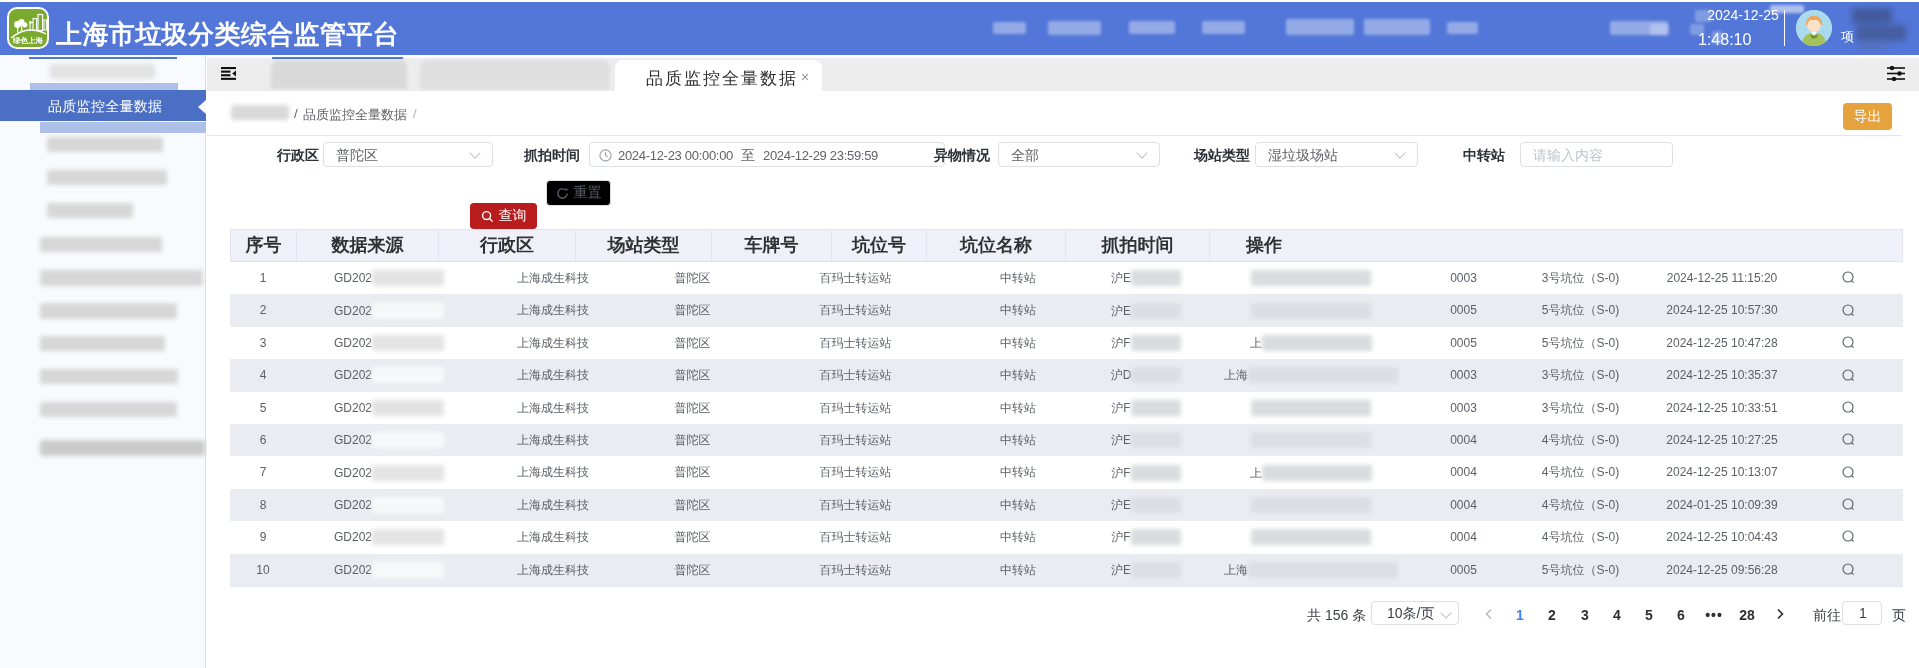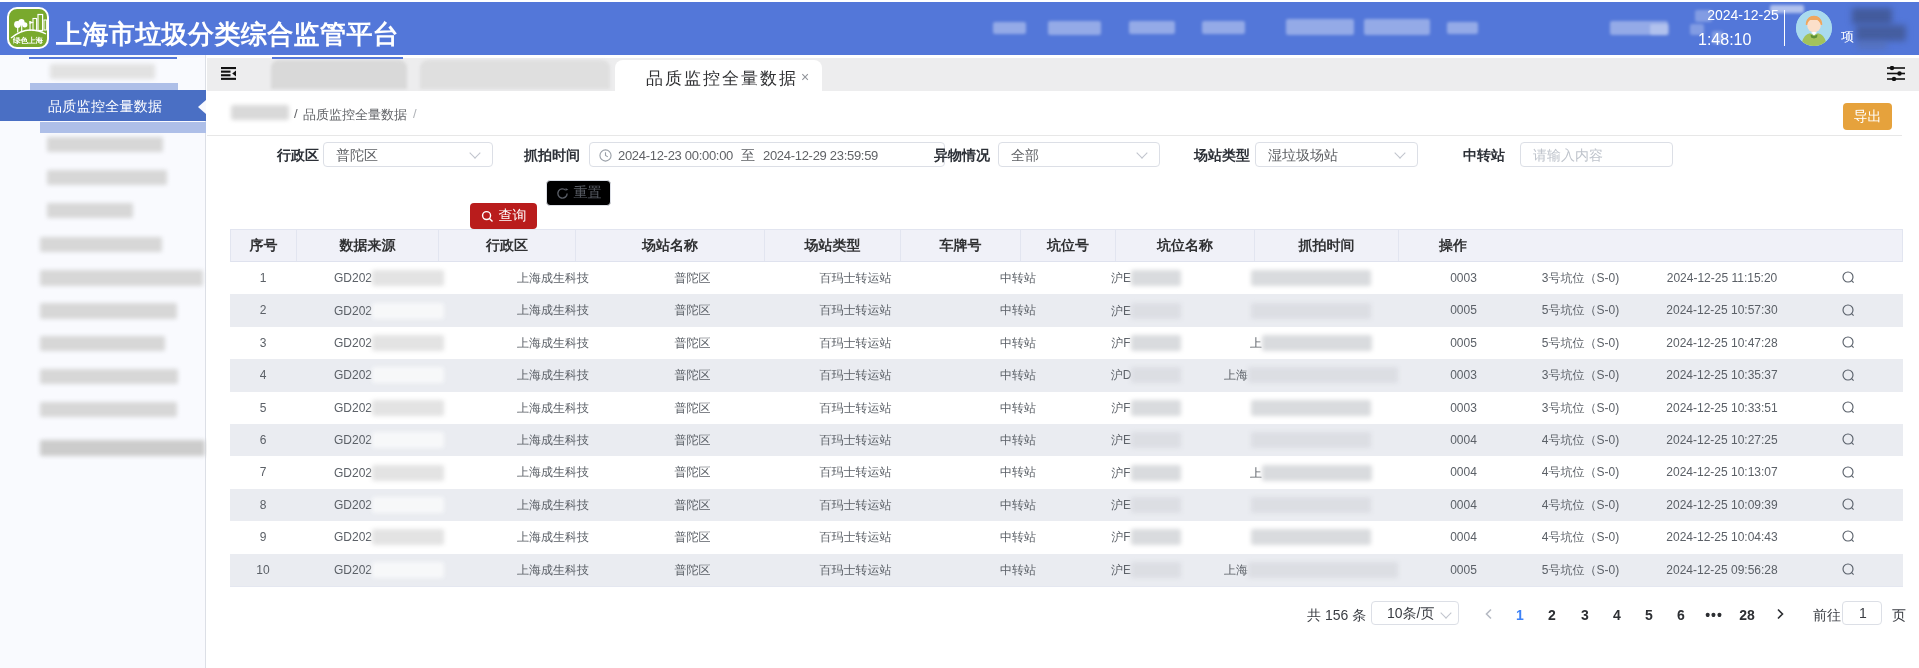--- a/index.html
+++ b/index.html
@@ -51,21 +51,21 @@
 .fbox .txt { position:absolute; left:12px; top:4px; font-size:14px; color:#606266; white-space:nowrap; }
 .fbox .ph { color:#bfc4cc; }
 .chev { position:absolute; width:9px; height:9px; }
 .chev:before { content:""; position:absolute; left:0; top:0; width:7px; height:7px; border-right:1.5px solid #c0c4cc; border-bottom:1.5px solid #c0c4cc; transform:rotate(45deg); }
 .btn-q { left:470px; top:180px; width:67px; height:26px; background:#b91c1c; border-radius:4px; color:#fff; font-size:14px; display:flex; align-items:center; justify-content:center;margin-top:23px; }
 .btn-r { left:546px; top:180px; width:65px; height:26px; background:#000000; border:1px solid #dcdfe6; border-radius:4px; color:#5a5e66; font-size:14px; display:flex; align-items:center; justify-content:center; }
 
 
 #table { left:230px; top:229px; width:1673px; }
 .thead { display:flex; background:#f0f1f8; border:1px solid #e2e5f0; border-bottom:1px solid #dfe2ee; height:33px; }
-.th { font-size:14px; font-weight:700; color:#303133; text-align:center; line-height:31px; border-right:1px solid #e2e5f0; white-space:nowrap; overflow:hidden; }
+.th { font-size:18px; font-weight:700; color:#303133; text-align:center; line-height:31px; border-right:1px solid #e2e5f0; white-space:nowrap; overflow:hidden; }
 .th:last-child { border-right:none; }
 .trow { display:flex; height:32.4px; position:relative; }
 .trow.odd { background:#fff; }
 .trow.even { background:#eaecf1; }
 .td { font-size:12px; color:#5b6067; text-align:center; line-height:32px; white-space:nowrap; overflow:visible; position:relative; }
 .tbot { height:1px; background:#e4e7f0; }
 .cellflex { display:inline-flex; align-items:center; height:32.4px; vertical-align:top; }
 .cb { display:inline-block; height:16px; border-radius:2px; filter:blur(2px); }
 .blg { background:#e3e3e3; }
 .blw { background:#f7f8f9; }
@@ -222,21 +222,20 @@
   <div class="abs btn-r" id="rbtn"><svg width="13" height="13" viewBox="0 0 14 14" style="margin-right:5px;">
         <path d="M12 7a5 5 0 1 1-1.5-3.6" fill="none" stroke="#5a5e66" stroke-width="1.5"></path>
         <path d="M10.2 1.2 L10.8 3.9 L13.4 3.0 Z" fill="#5a5e66"></path>
       </svg>重置</div>
 
   <div class="abs" id="table">
 <div class="thead">
         <div class="th" style="width:66px;">序号</div>
         <div class="th" style="width:142px;">数据来源</div>
         <div class="th" style="width:137px;">行政区</div>
-        <div class="th" style="width:189px;">场站名称</div>
         <div class="th" style="width:136px;">场站类型</div>
         <div class="th" style="width:120px;">车牌号</div>
         <div class="th" style="width:95px;">坑位号</div>
         <div class="th" style="width:139px;">坑位名称</div>
         <div class="th" style="width:144px;">抓拍时间</div>
         <div class="th" style="width:108px;">操作</div>
       </div>
 <div class="trow odd">
         <div class="td" style="width:66px;">1</div>
         <div class="td" style="width:186px;"><span class="cellflex">
@@ -427,21 +426,21 @@
         <div class="td" style="width:136px;">中转站</div>
         <div class="td" style="width:120px;"><span class="cellflex">
             <span>沪E</span>
             <span class="cb cbw" style="width:50px;"></span>
           </span></div>
         <div class="td" style="width:210px;"><span class="cellflex">
             <span class="cb cbw" style="width:120px;"></span>
           </span></div>
         <div class="td" style="width:95px;">0004</div>
         <div class="td" style="width:139px;">4号坑位（S-0)</div>
-        <div class="td" style="width:144px;">2024-12-25 10:09:39</div>
+        <div class="td" style="width:144px;">2024-01-25 10:09:39</div>
         <div class="td" style="width:108px;"><svg width="13" height="13" viewBox="0 0 13 13" style="vertical-align:middle; margin-top:-2px;">
             <circle cx="6" cy="6" r="5" fill="none" stroke="#5a616b" stroke-width="1.15"></circle>
             <line x1="9.6" y1="9.6" x2="11.6" y2="11.6" stroke="#5a616b" stroke-width="1.15"></line>
           </svg></div>
       </div>
 <div class="trow odd">
         <div class="td" style="width:66px;">9</div>
         <div class="td" style="width:186px;"><span class="cellflex">
             <span>GD202</span>
             <span class="cb blg" style="width:72px;"></span>

